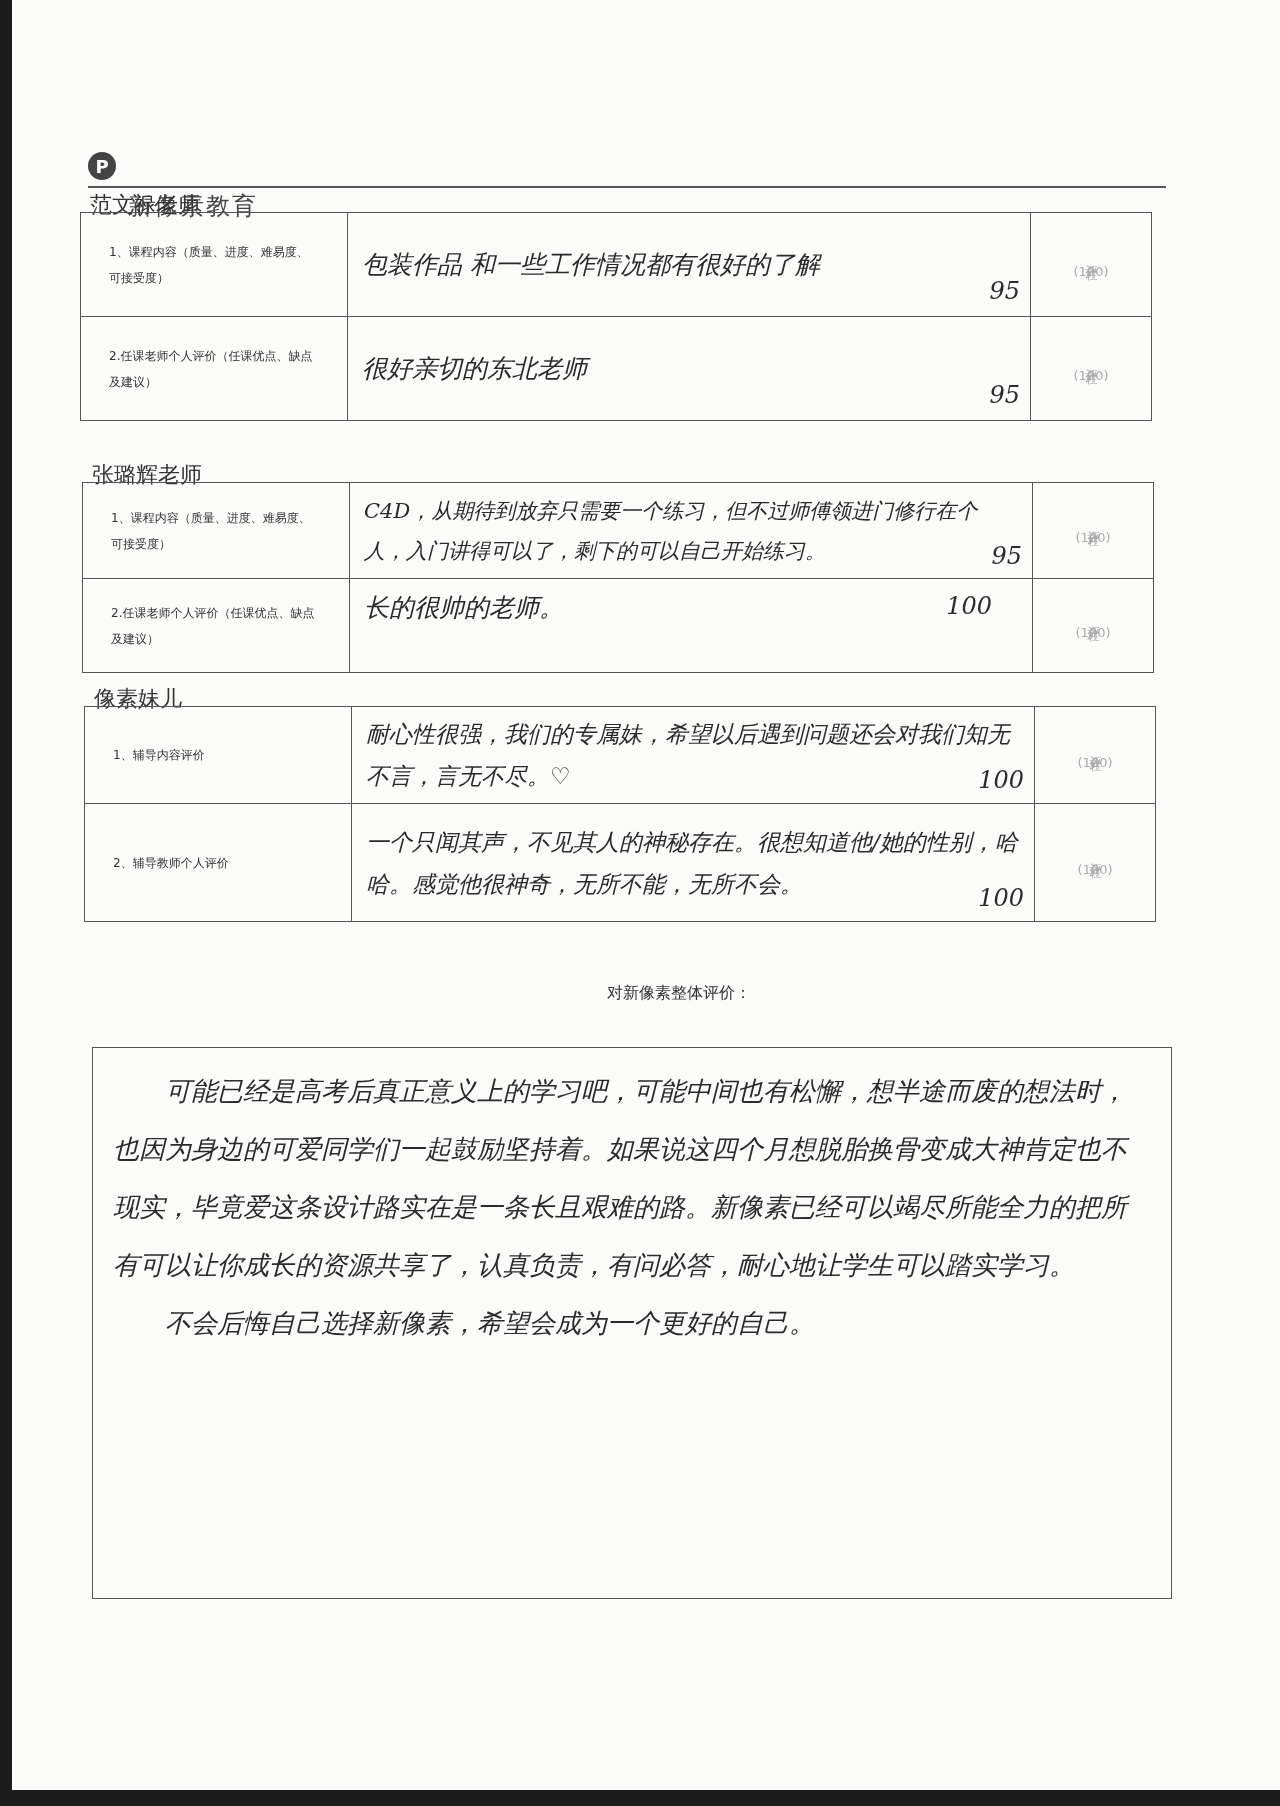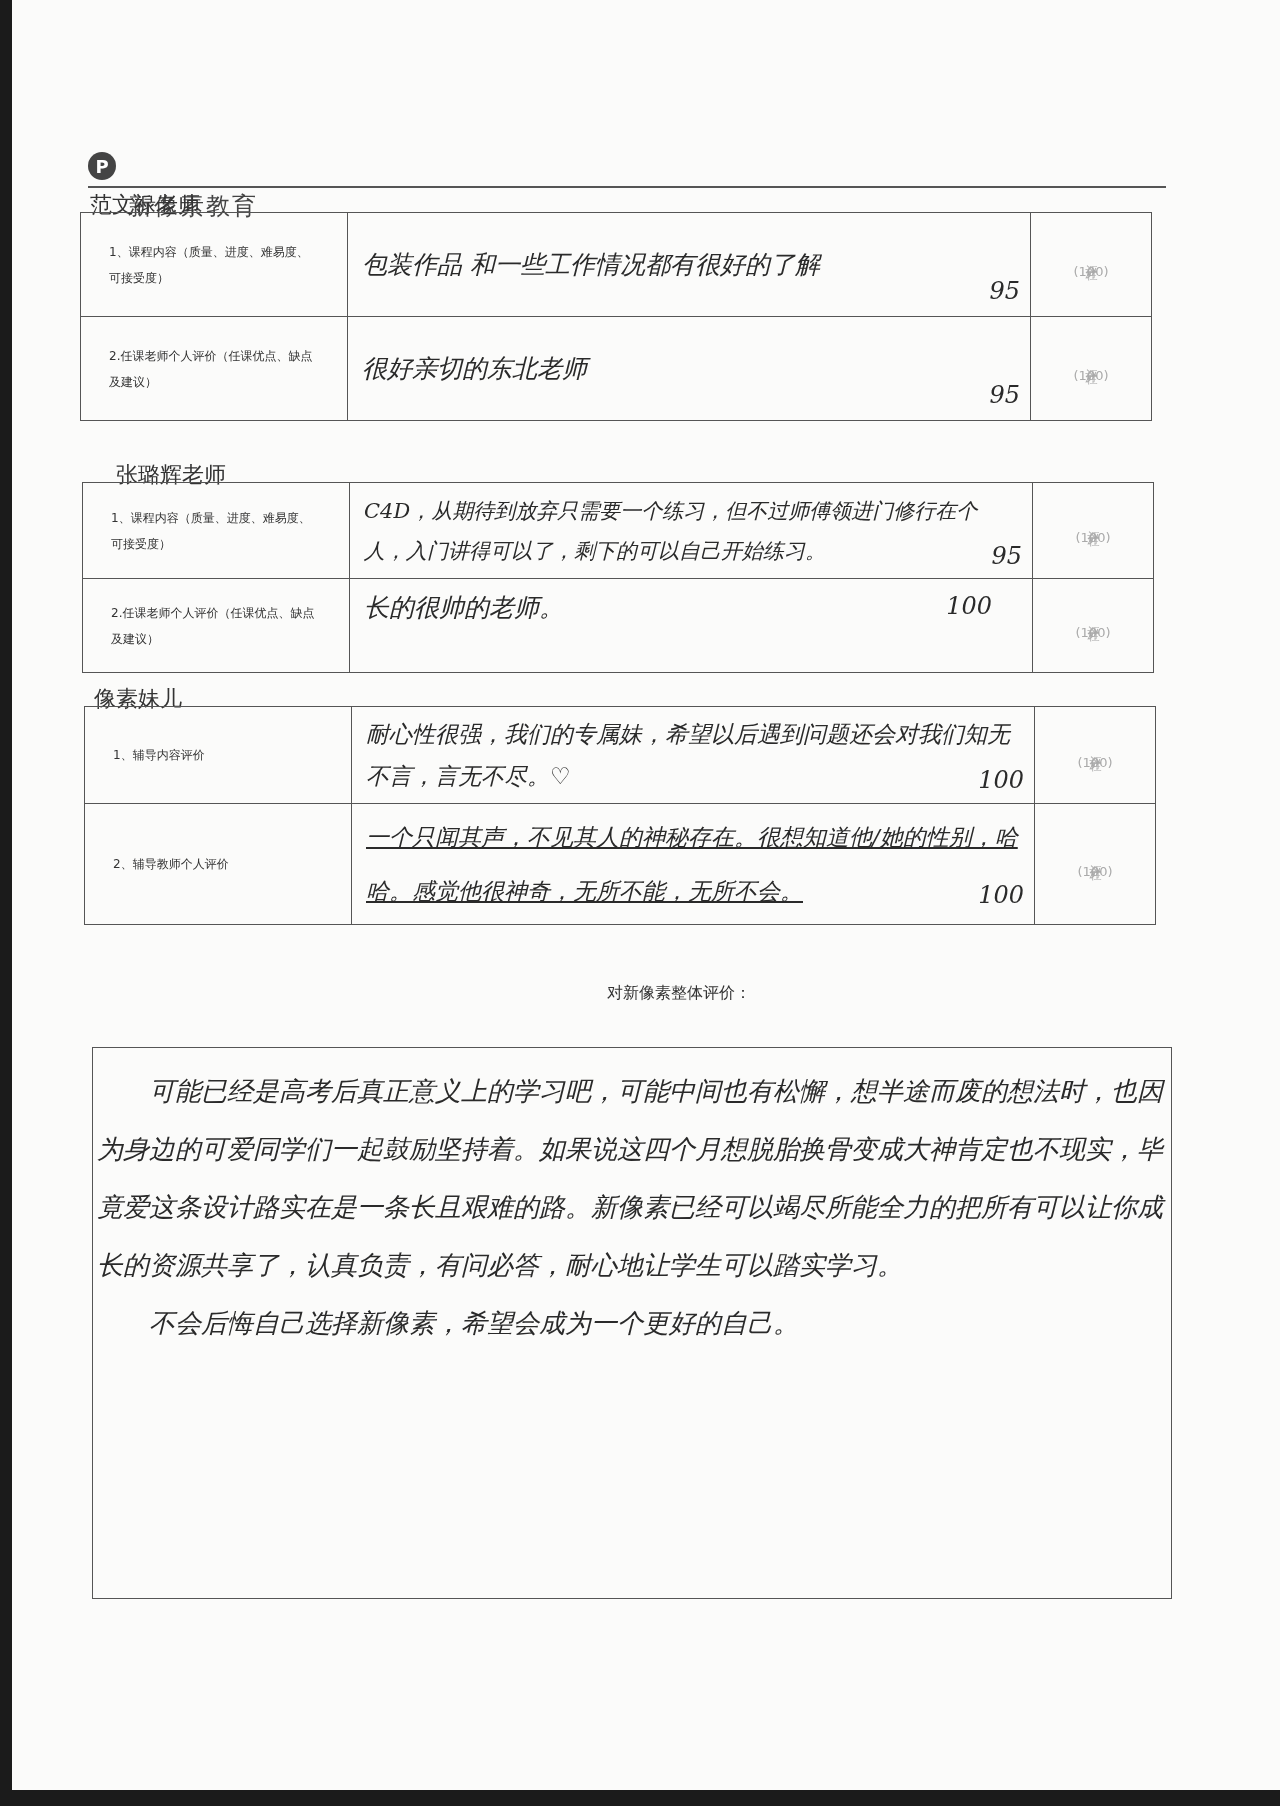--- a/index.html
+++ b/index.html
@@ -30,21 +30,21 @@
   table.eval td { border:1.5px solid #555; vertical-align:middle; }
   td.q { width:210px; padding:4px 28px; font-size:12px; line-height:26px; color:#333; }
   td.ans { position:relative; padding:6px 14px; font-family:"DejaVu Serif","Liberation Serif",serif; font-size:25px; line-height:46px; color:#2a2a2a; font-style:italic; }
   td.rate { width:118px; text-align:center; color:#aaa; font-size:12px; }
   .rate-label { writing-mode:vertical-rl; font-size:12px; letter-spacing:2px; display:inline-block; }
   .rate-max { display:block; font-size:13px; }
   .score { position:absolute; right:10px; bottom:2px; font-size:24px; font-style:italic; }
   .overall-title { position:absolute; left:0; width:1280px; top:983px; text-align:center; font-size:16px; color:#333;padding-left:39px; }
   .overall-box {
     position:absolute; left:92px; top:1047px; width:1080px; height:552px;
-    border:1.5px solid #555; box-sizing:border-box; padding:14px 4px;
+    border:1.5px solid #555; box-sizing:border-box; padding:14px 20px;
     font-family:"DejaVu Serif","Liberation Serif",serif; font-style:italic;
     font-size:26px; line-height:58px; color:#2a2a2a;
   }
   .overall-box p { margin:0; }
   .indent { text-indent:2em; }
 </style>
 </head>
 <body>
 
 <div class="paper"></div>
@@ -75,21 +75,21 @@
       <span class="score">95</span>
     </td>
     <td class="rate">
       <span class="rate-label">评分栏</span>
       <span class="rate-max">(100)</span>
     </td>
   </tr>
 </tbody>
   </table>
 
-<div class="section-label" style="left:92px; top:460px;margin-left:24px;">张璐辉老师</div>
+<div class="section-label" style="left:92px; top:460px;">张璐辉老师</div>
 <table class="eval" style="left:82px; top:482px; width:1072px;">
   <tbody>
       <tr style="height:96px;">
     <td class="q">1、课程内容（质量、进度、难易度、可接受度）</td>
     <td class="ans" style="font-size:21px; line-height:40px;">
       <span>C4D，从期待到放弃只需要一个练习，但不过师傅领进门修行在个人，入门讲得可以了，剩下的可以自己开始练习。</span>
       <span class="score">95</span>
     </td>
     <td class="rate">
       <span class="rate-label">评分栏</span>
@@ -119,21 +119,21 @@
       <span>耐心性很强，我们的专属妹，希望以后遇到问题还会对我们知无不言，言无不尽。♡</span>
       <span class="score">100</span>
     </td>
     <td class="rate">
       <span class="rate-label">评分栏</span>
       <span class="rate-max">(100)</span>
     </td>
   </tr>
   <tr style="height:118px;">
     <td class="q">2、辅导教师个人评价</td>
-    <td class="ans" style="font-size:23px; line-height:54px;text-decoration:underline;">
+    <td class="ans" style="font-size:23px; line-height:42px;">
       <span>一个只闻其声，不见其人的神秘存在。很想知道他/她的性别，哈哈。感觉他很神奇，无所不能，无所不会。</span>
       <span class="score">100</span>
     </td>
     <td class="rate">
       <span class="rate-label">评分栏</span>
       <span class="rate-max">(100)</span>
     </td>
   </tr>
 </tbody>
   </table>

